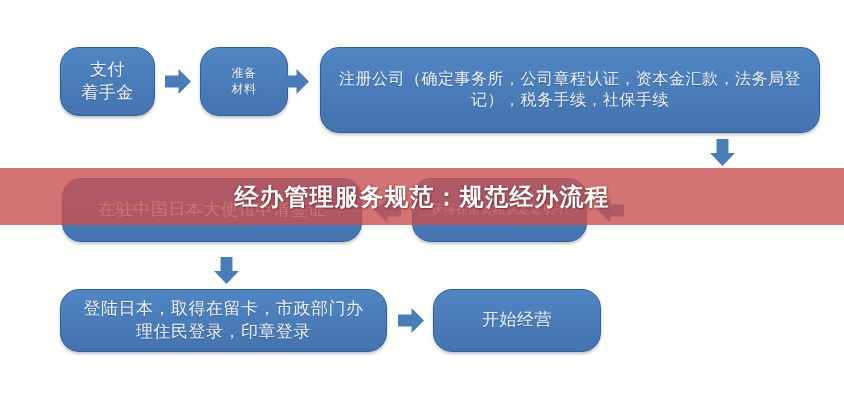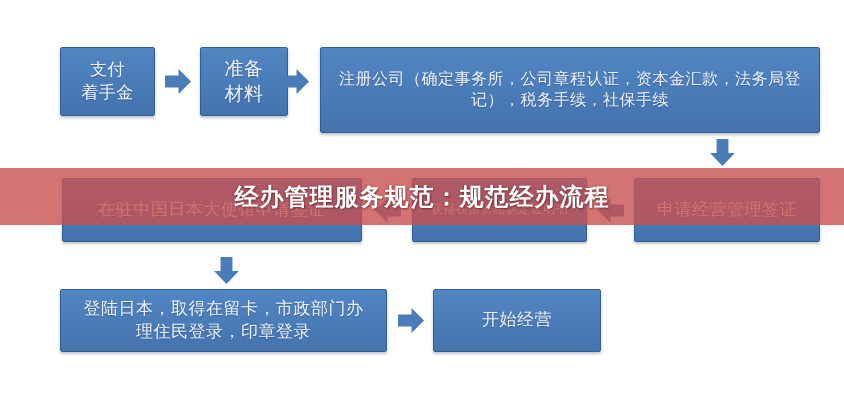--- a/index.html
+++ b/index.html
@@ -15,21 +15,21 @@
     width: 844px;
     height: 400px;
     background: #fffffe;
     overflow: hidden;
   }
 
   
   .fbox {
     position: absolute;
     box-sizing: border-box;
-    border-radius: 2px;
+    border-radius: 19px;
     border: 1.5px solid #2f5f95;
     background: linear-gradient(180deg, #5186c2 0%, #4a7cb8 52%, #4573ae 100%);
     box-shadow: 0 2px 3px rgba(40,60,90,0.30);
     color: #eef3fa;
     display: flex;
     align-items: center;
     justify-content: center;
     text-align: center;
     line-height: 1.30;
     letter-spacing: 0.5px;
@@ -83,21 +83,21 @@
   <div class="fbox" style="left:60px; top:47px; width:95px; height:69px; font-size:17px;">
     <span></span>
   </div>
   <div class="fbox" style="left:60px; top:47px; width:95px; height:69px; font-size:17px; background:none; border:none; box-shadow:none; flex-direction:column;">
     <span style="white-space:pre-line;">支付
 着手金</span>
   </div>
 
   <div class="arrow arrow-right" style="left:165px; top:68px; width:26px; height:27px;"></div>
 
-  <div class="fbox" style="left:200px; top:47px; width:88px; height:69px; font-size:19px;">
+  <div class="fbox" style="left:200px; top:47px; width:88px; height:69px; font-size:12px;">
     <span style="white-space:pre-line;">准备
 材料</span>
   </div>
 
   <div class="arrow arrow-right" style="left:283px; top:68px; width:26px; height:27px;"></div>
 
   <div class="fbox" style="left:320px; top:47px; width:500px; height:86px; font-size:16px; padding:0 16px;">
     <span>注册公司（确定事务所，公司章程认证，资本金汇款，法务局登记），税务手续，社保手续</span>
   </div>
 
@@ -108,23 +108,20 @@
   </div>
 
   <div class="arrow arrow-left" style="left:375px; top:197px; width:26px; height:27px;"></div>
 
   <div class="fbox" style="left:412px; top:178px; width:175px; height:64px; font-size:12px; padding:0 10px;">
     <span>获得在留资格认定证明书</span>
   </div>
 
   <div class="arrow arrow-left" style="left:598px; top:197px; width:26px; height:27px;"></div>
 
-  <div class="fbox" style="left:634px; top:178px; width:186px; height:64px; font-size:17px; padding:0 10px;">
-    <span>申请经营管理签证</span>
-  </div>
 
   <div id="overlay-band" style="top:168px; height:57px;">
     <div id="overlay-title">经办管理服务规范：规范经办流程</div>
   </div>
 
   <div class="arrow arrow-down" style="left:213px; top:257px; width:27px; height:27px;"></div>
 
   <div class="fbox" style="left:60px; top:289px; width:327px; height:63px; font-size:17px; padding:0 14px;">
     <span>登陆日本，取得在留卡，市政部门办理住民登录，印章登录</span>
   </div>

